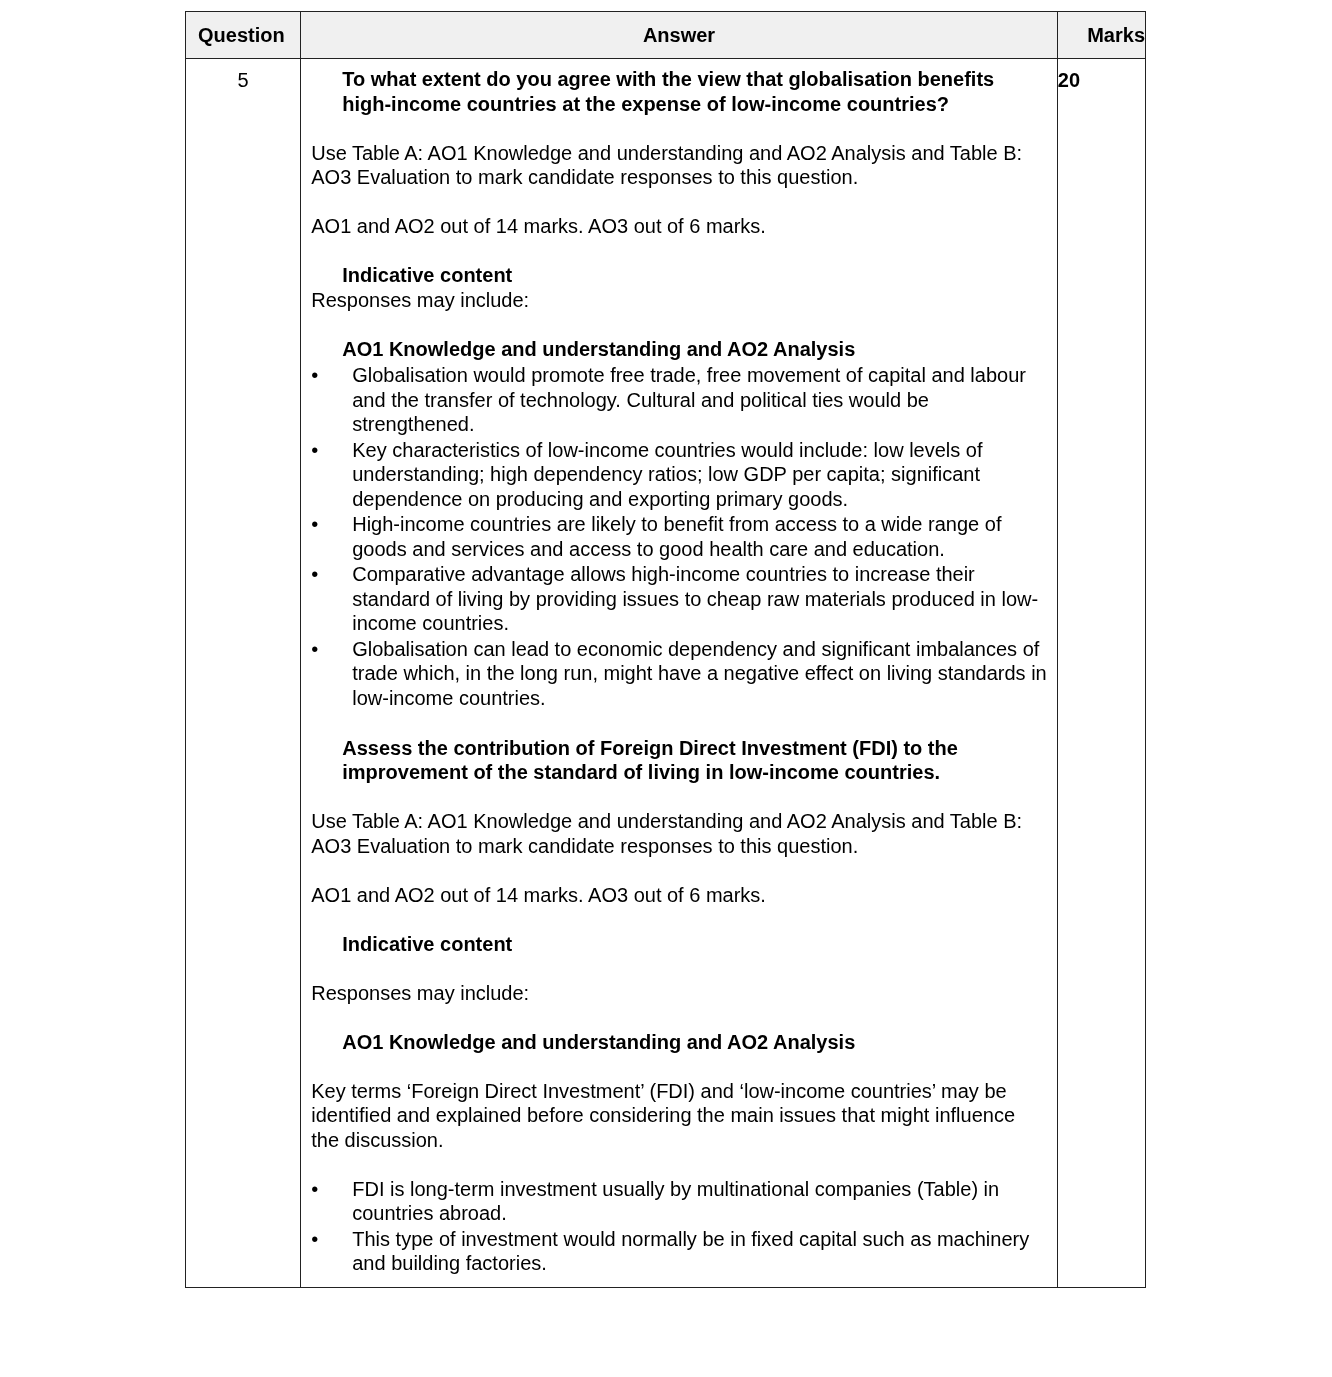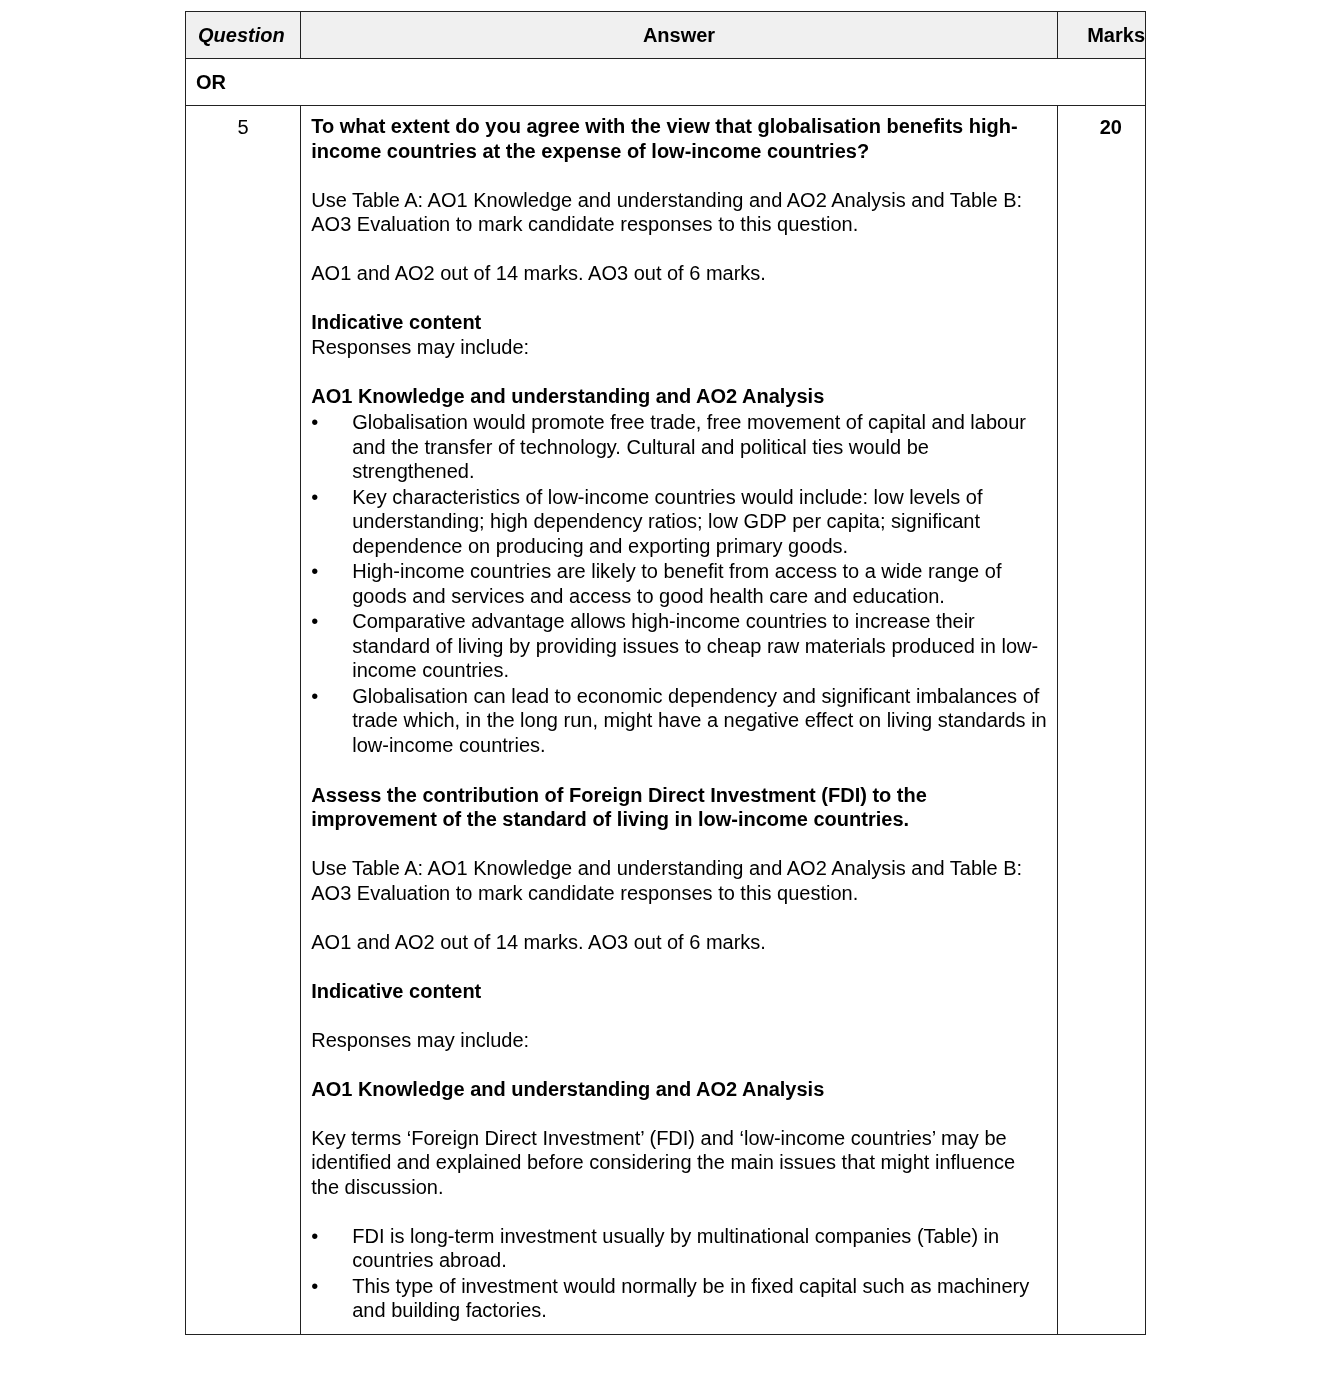--- a/index.html
+++ b/index.html
@@ -6,51 +6,48 @@
   body { width: 1332px; height: 1377px; position: relative; font-family: "Liberation Sans", sans-serif; color: #000; }
   .table {
     position: absolute; left: 185px; top: 11px; width: 961px;
     border-collapse: collapse; table-layout: fixed;
   }
   .table td, .table th { border: 1.5px solid #222; padding: 0; vertical-align: top; }
   .table th { background: #f0f0f0; font-weight: bold; font-size: 20px; height: 46px; vertical-align: middle; }
   .col-q { width: 115px; }
   .col-a { width: 755px; }
   .col-m { width: 88px; }
-  th.hq { text-align: left; padding-left: 12px; font-style: italic; }
+  th.hq { text-align: left; padding-left: 12px; }
   th.ha { text-align: center; }
   th.hm { text-align: right; }
   .or-row td { height: 46px; font-weight: bold; font-size: 20px; vertical-align: middle; padding-left: 10px; }
   td.qnum { text-align: center; font-size: 20px; padding-top: 10px; }
-  td.marks { text-align: right; font-size: 20px; font-weight: bold; padding-top: 10px; padding-right: 23px; }
+  td.marks { font-size: 20px; font-weight: bold; padding-top: 10px; padding-right: 23px; }
   td.answer { padding: 8px 10px 10px 10px; font-size: 20px; line-height: 24.5px; }
   .p { margin: 0 0 24.5px 0; }
-  .b { font-weight: bold; }
+  .b { font-weight: bold; margin-left: 31px; }
   .gap { height: 24.5px; }
   ul.bul { list-style: none; margin: 0; padding: 0; }
   ul.bul li { position: relative; padding-left: 41px; margin: 0 0 1px 0; }
   ul.bul li .dot { position: absolute; left: 0; top: 0; width: 10px; text-align: left; }
 </style>
 </head>
 <body>
 
 <table class="table">
   <colgroup>
     <col class="col-q">
       <col class="col-a">
       <col class="col-m">
   </colgroup>
   <tbody>
       <tr>
     <th class="hq">Question</th>
     <th class="ha">Answer</th>
     <th class="hm">Marks</th>
-  </tr>
-  <tr class="or-row">
-    <td colspan="3">OR</td>
   </tr>
   <tr>
     <td class="qnum">5</td>
     <td class="answer">
       <div class="p b">To what extent do you agree with the view that globalisation benefits high-income countries at the expense of low-income countries?</div>
       <div class="p">Use Table A: AO1 Knowledge and understanding and AO2 Analysis and Table B: AO3 Evaluation to mark candidate responses to this question.</div>
       <div class="p">AO1 and AO2 out of 14 marks. AO3 out of 6 marks.</div>
       <div class="b">Indicative content</div>
       <div class="p">Responses may include:</div>
       <div class="b" style="margin-bottom:2px">AO1 Knowledge and understanding and AO2 Analysis</div>

